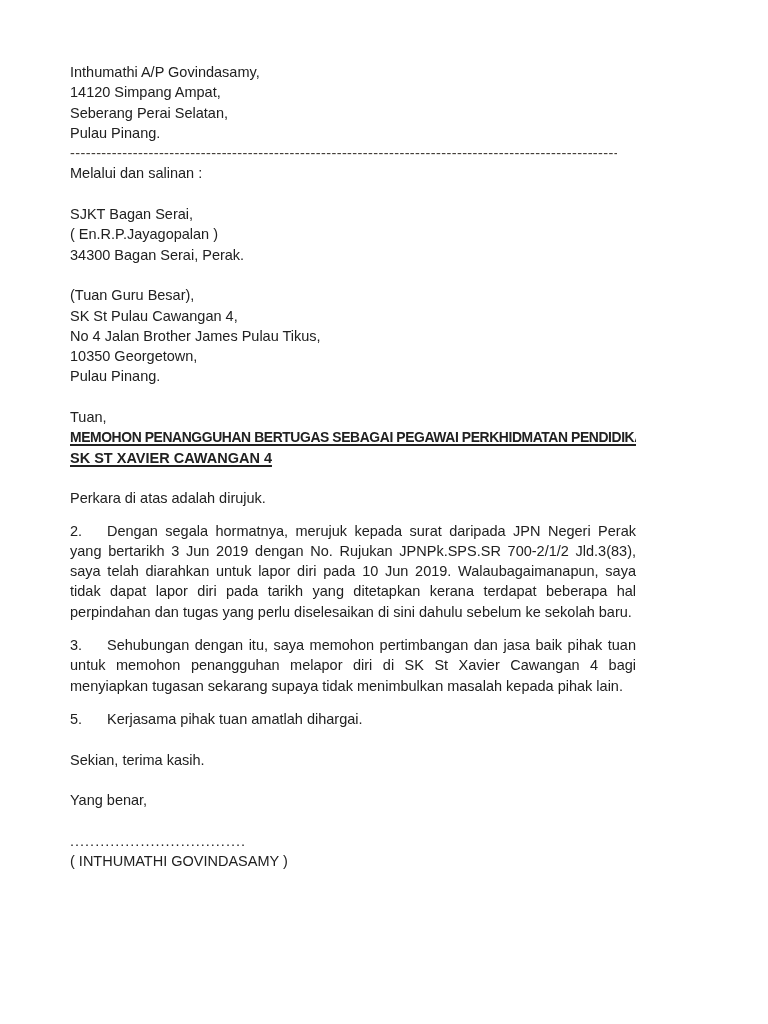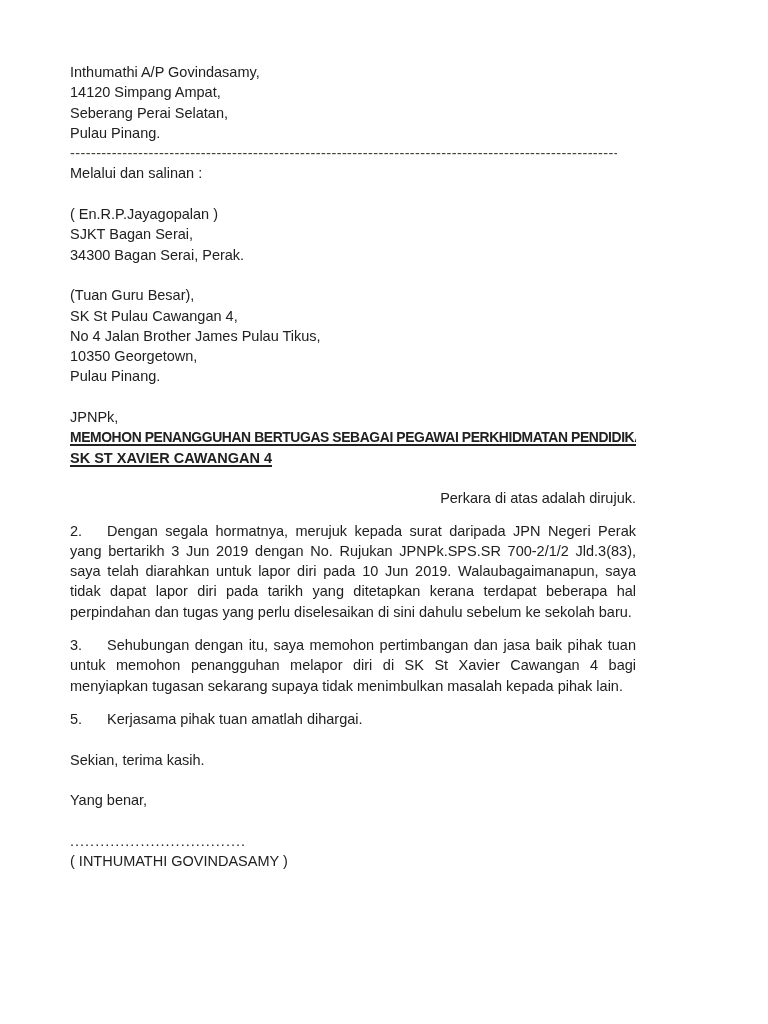--- a/index.html
+++ b/index.html
@@ -51,21 +51,21 @@
   .subj-l2 {
     text-decoration: underline;
     text-decoration-thickness: 1.5px;
     text-underline-offset: 2px;
   }
   .para {
     margin: 0 0 13px 0;
     text-align: justify;
   }
   .para.intro {
-    text-align: right;
+    text-align: left;
     margin-bottom: 12px;
   }
   .para.last-num {
     margin-bottom: 20.3px;
   }
   .num {
     display: inline-block;
     width: 37px;
   }
   .dots {
@@ -83,34 +83,34 @@
     <div class="addr-line">14120 Simpang Ampat,</div>
     <div class="addr-line">Seberang Perai Selatan,</div>
     <div class="addr-line">Pulau Pinang.</div>
   </div>
 
   <div class="dashes">------------------------------------------------------------------------------------------------------------------------</div>
 
   <div class="text-line gap-after">Melalui dan salinan :</div>
 
   <div class="block gap-after">
+    <div class="addr-line">SJKT Bagan Serai,</div>
     <div class="addr-line">( En.R.P.Jayagopalan )</div>
-    <div class="addr-line">SJKT Bagan Serai,</div>
     <div class="addr-line">34300 Bagan Serai, Perak.</div>
   </div>
 
   <div class="block gap-after">
     <div class="addr-line">(Tuan Guru Besar),</div>
     <div class="addr-line">SK St Pulau Cawangan 4,</div>
     <div class="addr-line">No 4 Jalan Brother James Pulau Tikus,</div>
     <div class="addr-line">10350 Georgetown,</div>
     <div class="addr-line">Pulau Pinang.</div>
   </div>
 
-  <div class="text-line">JPNPk,</div>
+  <div class="text-line">Tuan,</div>
 
   <div class="subject">
     <div class="subj-l1">MEMOHON PENANGGUHAN BERTUGAS SEBAGAI PEGAWAI PERKHIDMATAN PENDIDIKAN  DG32  DI</div>
     <div class="subj-l2">SK ST XAVIER CAWANGAN 4</div>
   </div>
 
   <p class="para intro">Perkara di atas adalah dirujuk.</p>
 
   <p class="para"><span class="num">2.</span><span>Dengan segala hormatnya, merujuk kepada surat daripada JPN Negeri Perak yang bertarikh 3 Jun 2019  dengan No. Rujukan JPNPk.SPS.SR 700-2/1/2 Jld.3(83),  saya telah diarahkan untuk lapor diri pada 10 Jun 2019. Walaubagaimanapun, saya tidak dapat lapor diri pada tarikh yang ditetapkan kerana terdapat beberapa hal perpindahan dan tugas yang perlu diselesaikan di sini dahulu sebelum ke sekolah baru.</span></p>
 

